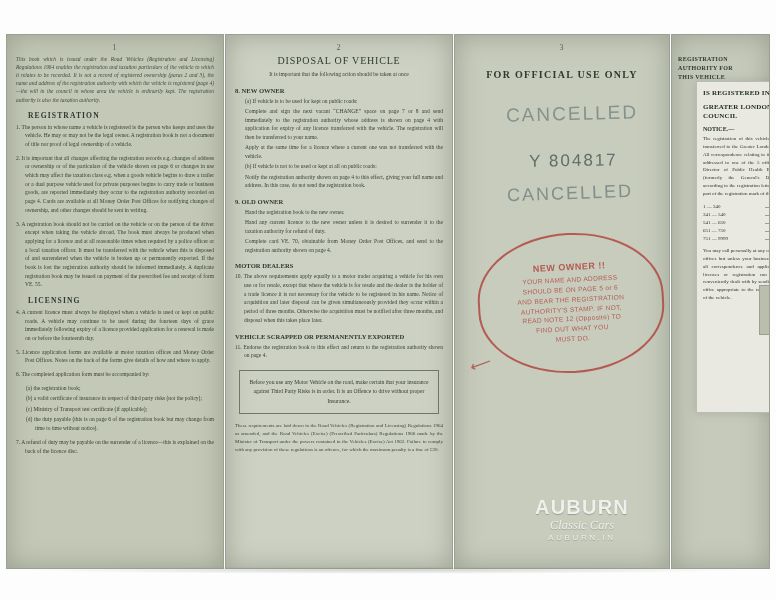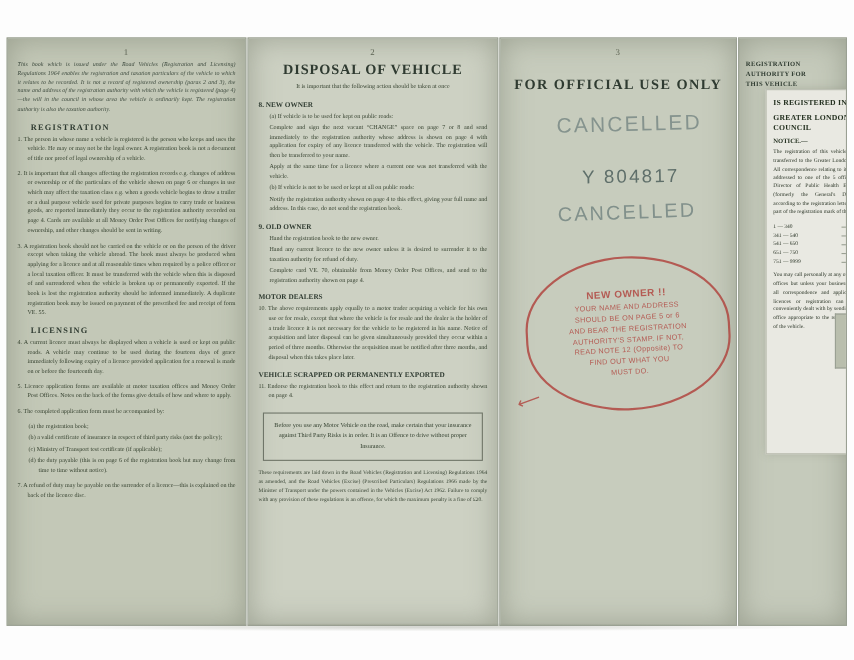--- a/index.html
+++ b/index.html
@@ -43,34 +43,34 @@
   }
   .para{
     font-size:5.5px;line-height:1.58;color:#35412f;text-align:justify;
     margin:0 0 5px 0;
   }
   .sub{font-size:5.5px;line-height:1.55;color:#35412f;text-align:justify;
        margin:0 0 2px 10px;}
   .hang{padding-left:9px;text-indent:-9px;}
 
   
-  .h-center{text-align:center;font-weight:bold;font-size:13px;
+  .h-center{text-align:center;font-weight:normal;font-size:10px;
             letter-spacing:.8px;color:#2f3b31;margin:0 0 4px 0;}
   .h-left{font-weight:bold;font-size:6.6px;color:#2f3b31;margin:8px 0 3px 0;}
 
   .boxnote{
     border:1px solid #6f7568;padding:7px 9px;margin:10px 4px 8px 4px;
     font-size:5.6px;line-height:1.7;color:#33402f;text-align:center;
   }
   .footnote{font-size:5px;line-height:1.55;color:#3a4636;text-align:justify;
             margin-top:6px;}
 
   
   .official{
-    text-align:center;font-weight:bold;font-size:13px;letter-spacing:1.3px;
+    text-align:center;font-weight:bold;font-size:10px;letter-spacing:1.3px;
     color:#2f3b31;margin:14px 0 0 0;
   }
   .stamp-cancelled{
     position:absolute;left:18px;top:48px;width:180px;text-align:center;
     font-family:"Liberation Sans", sans-serif;
     font-size:19px;letter-spacing:2px;color:#7a8a86;opacity:.85;
     transform:rotate(-1.5deg);
   }
   .stamp-number{
     position:absolute;left:12px;top:96px;width:195px;text-align:center;
@@ -212,20 +212,25 @@
           <div class="rs-line">SHOULD BE ON PAGE 5 or 6</div>
           <div class="rs-line">AND BEAR THE REGISTRATION</div>
           <div class="rs-line">AUTHORITY'S STAMP. IF NOT,</div>
           <div class="rs-line">READ NOTE 12 (Opposite) TO</div>
           <div class="rs-line">FIND OUT WHAT YOU</div>
           <div class="rs-line">MUST DO.</div>
         </div>
 
         <div class="arrow">⟵</div>
 
+        <div class="logo">
+          <div class="l1">AUBURN</div>
+          <div class="l2">Classic Cars</div>
+          <div class="l3">AUBURN.IN</div>
+        </div>
       </div>
     </div>
 
     <div class="panel p4">
       <div class="inner">
         <div class="hdr">REGISTRATION AUTHORITY FOR</div>
         <div class="hdr">THIS VEHICLE</div>
       </div>
 
       <div class="white-insert">

